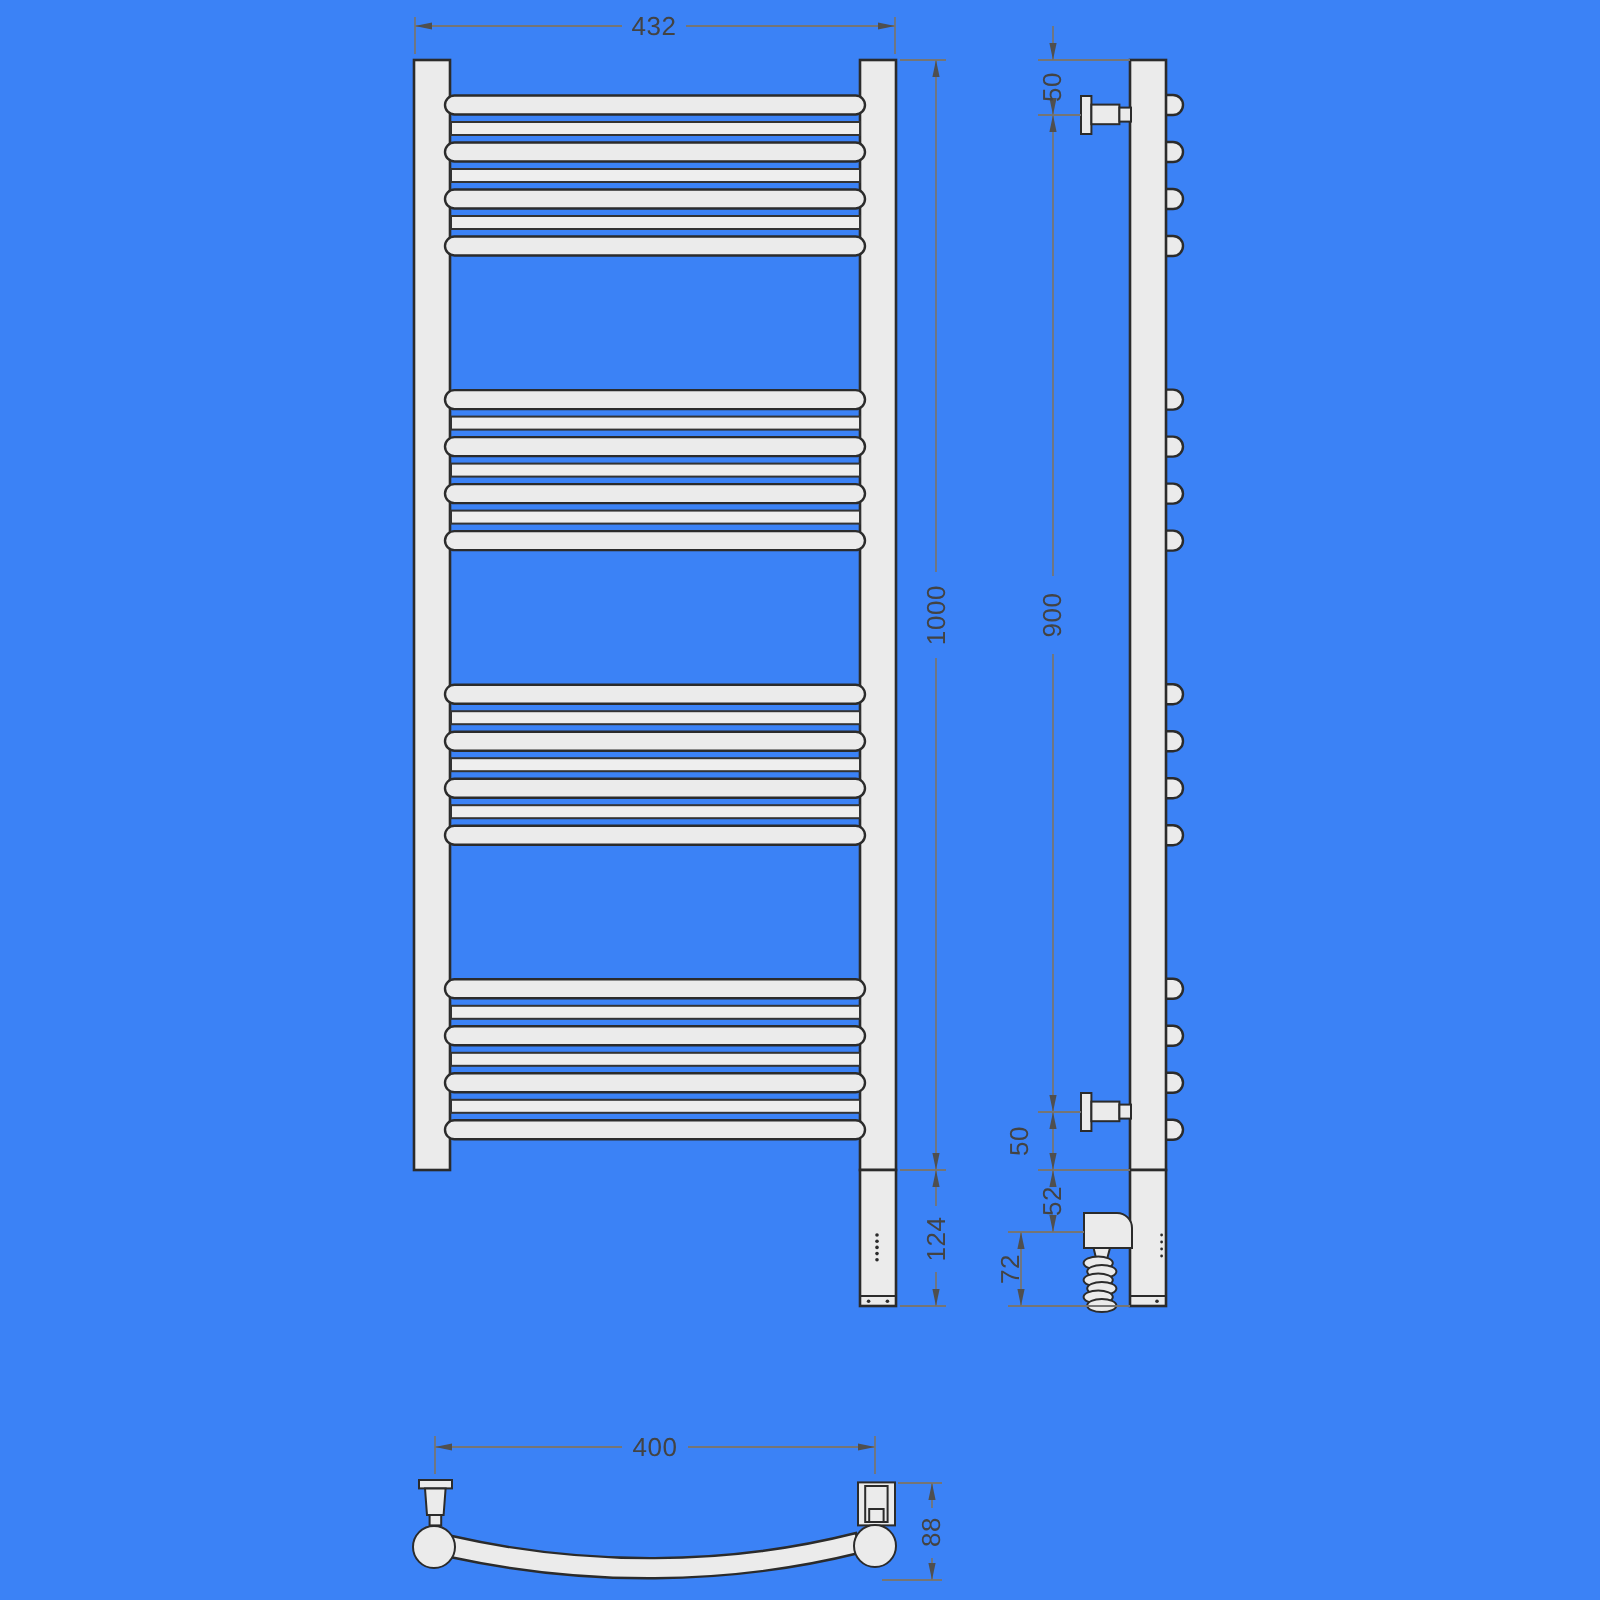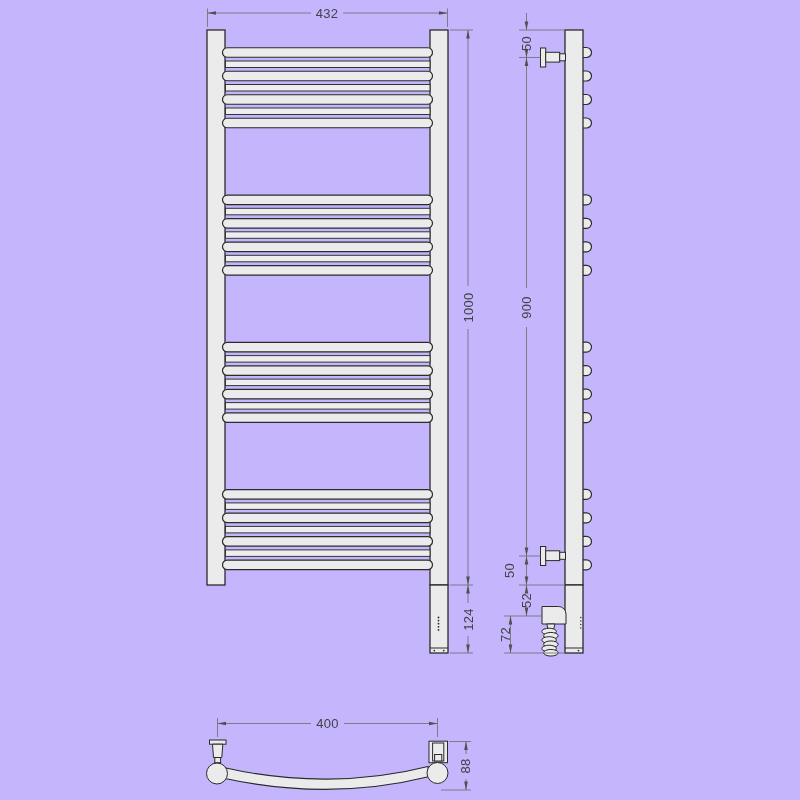--- a/index.html
+++ b/index.html
@@ -1,16 +1,16 @@
 <!DOCTYPE html>
 <html><head>
 <meta charset="utf-8">
 <style>
   html,body{margin:0;padding:0;background:#ffffff;}
-  .stage{position:relative;width:800px;height:800px;background:#c4b5fd;overflow:hidden;}
+  .stage{position:relative;width:800px;height:800px;background:#3b82f6;overflow:hidden;}
   svg{position:absolute;left:0;top:0;}
   .outline{fill:#ebebeb;stroke:#2b2b2b;stroke-width:1.3;}
   .outline-thin{fill:#ebebeb;stroke:#2b2b2b;stroke-width:1;}
   .bar{fill:#ebebeb;stroke:#2b2b2b;stroke-width:1.2;}
   .thinbar{fill:#eeeeee;stroke:#333333;stroke-width:1;}
   .edge{stroke:#2b2b2b;stroke-width:1;fill:none;}
   .dim{stroke:#757575;stroke-width:0.9;fill:none;}
   .dimtext{font-family:"Liberation Sans",sans-serif;font-size:13px;fill:#434343;letter-spacing:0.3px;}
   .dot{fill:#2b2b2b;stroke:none;}
 </style>

